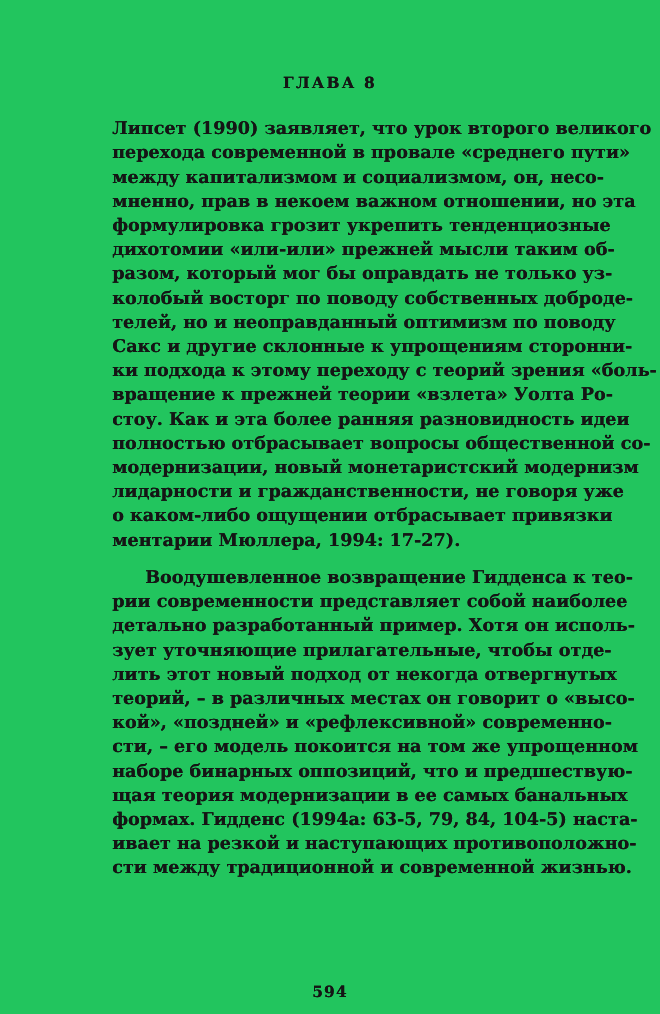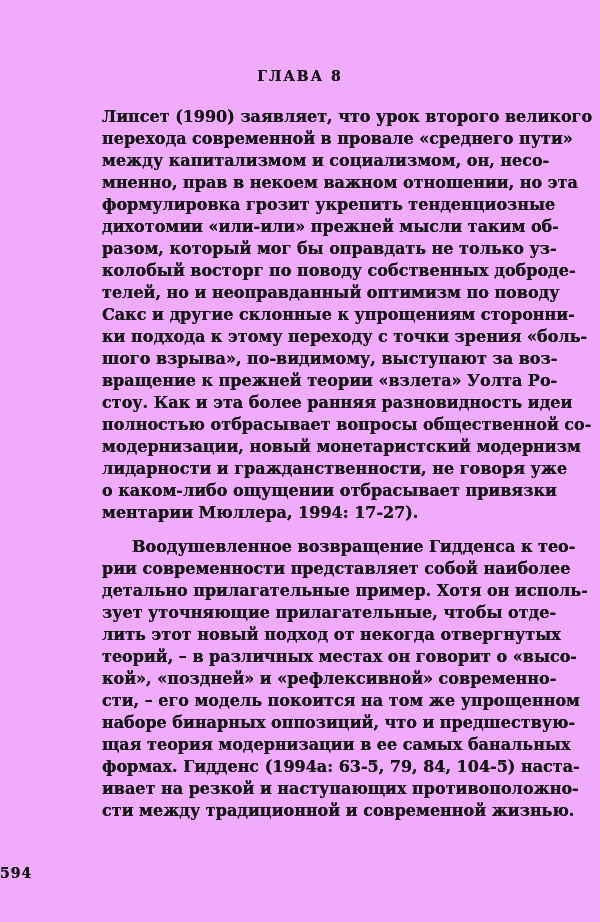--- a/index.html
+++ b/index.html
@@ -4,21 +4,21 @@
 <style>
   html, body {
     margin: 0;
     padding: 0;
     background: #ffffff;
   }
   .page {
     position: relative;
     width: 600px;
     height: 922px;
-    background: #f0abfc;
+    background: #22c55e;
     font-family: "DejaVu Serif", serif;
     color: #151515;
     overflow: hidden;
   }
   .chapter-header {
     position: absolute;
     top: 68px;
     left: 0;
     width: 100%;
     text-align: center;
@@ -47,23 +47,24 @@
     text-shadow: 0 0 0.35px #151515;
   }
   .line.last {
     text-align-last: left;
   }
   .para.indent .line:first-child {
     text-indent: 30px;
   }
   .page-number {
     position: absolute;
-    top: 865px;
+    top: 894px;
     left: 0;
     width: 100%;
+    text-align: center;
     font-size: 14px;
     font-weight: bold;
     letter-spacing: 1px;
     text-shadow: 0 0 0.3px #151515;
   }
 </style>
 </head>
 <body>
 
 <div class="page">
@@ -74,34 +75,33 @@
         <div class="line">Липсет (1990) заявляет, что урок второго великого</div>
         <div class="line">перехода современной в провале «среднего пути»</div>
         <div class="line">между капитализмом и социализмом, он, несо-</div>
         <div class="line">мненно, прав в некоем важном отношении, но эта</div>
         <div class="line">формулировка грозит укрепить тенденциозные</div>
         <div class="line">дихотомии «или-или» прежней мысли таким об-</div>
         <div class="line">разом, который мог бы оправдать не только уз-</div>
         <div class="line">колобый восторг по поводу собственных доброде-</div>
         <div class="line">телей, но и неоправданный оптимизм по поводу</div>
         <div class="line">Сакс и другие склонные к упрощениям сторонни-</div>
-        <div class="line">ки подхода к этому переходу с точки зрения «боль-</div>
-        <div class="line">шого взрыва», по-видимому, выступают за воз-</div>
+        <div class="line">ки подхода к этому переходу с теорий зрения «боль-</div>
         <div class="line">вращение к прежней теории «взлета» Уолта Ро-</div>
         <div class="line">стоу. Как и эта более ранняя разновидность идеи</div>
         <div class="line">полностью отбрасывает вопросы общественной со-</div>
         <div class="line">модернизации, новый монетаристский модернизм</div>
         <div class="line">лидарности и гражданственности, не говоря уже</div>
         <div class="line">о каком-либо ощущении отбрасывает привязки</div>
         <div class="line last">ментарии Мюллера, 1994: 17-27).</div>
       </div>
       <div class="para indent">
         <div class="line">Воодушевленное возвращение Гидденса к тео-</div>
         <div class="line">рии современности представляет собой наиболее</div>
-        <div class="line">детально прилагательные пример. Хотя он исполь-</div>
+        <div class="line">детально разработанный пример. Хотя он исполь-</div>
         <div class="line">зует уточняющие прилагательные, чтобы отде-</div>
         <div class="line">лить этот новый подход от некогда отвергнутых</div>
         <div class="line">теорий, – в различных местах он говорит о «высо-</div>
         <div class="line">кой», «поздней» и «рефлексивной» современно-</div>
         <div class="line">сти, – его модель покоится на том же упрощенном</div>
         <div class="line">наборе бинарных оппозиций, что и предшествую-</div>
         <div class="line">щая теория модернизации в ее самых банальных</div>
         <div class="line">формах. Гидденс (1994а: 63-5, 79, 84, 104-5) наста-</div>
         <div class="line">ивает на резкой и наступающих противоположно-</div>
         <div class="line last">сти между традиционной и современной жизнью.</div>

